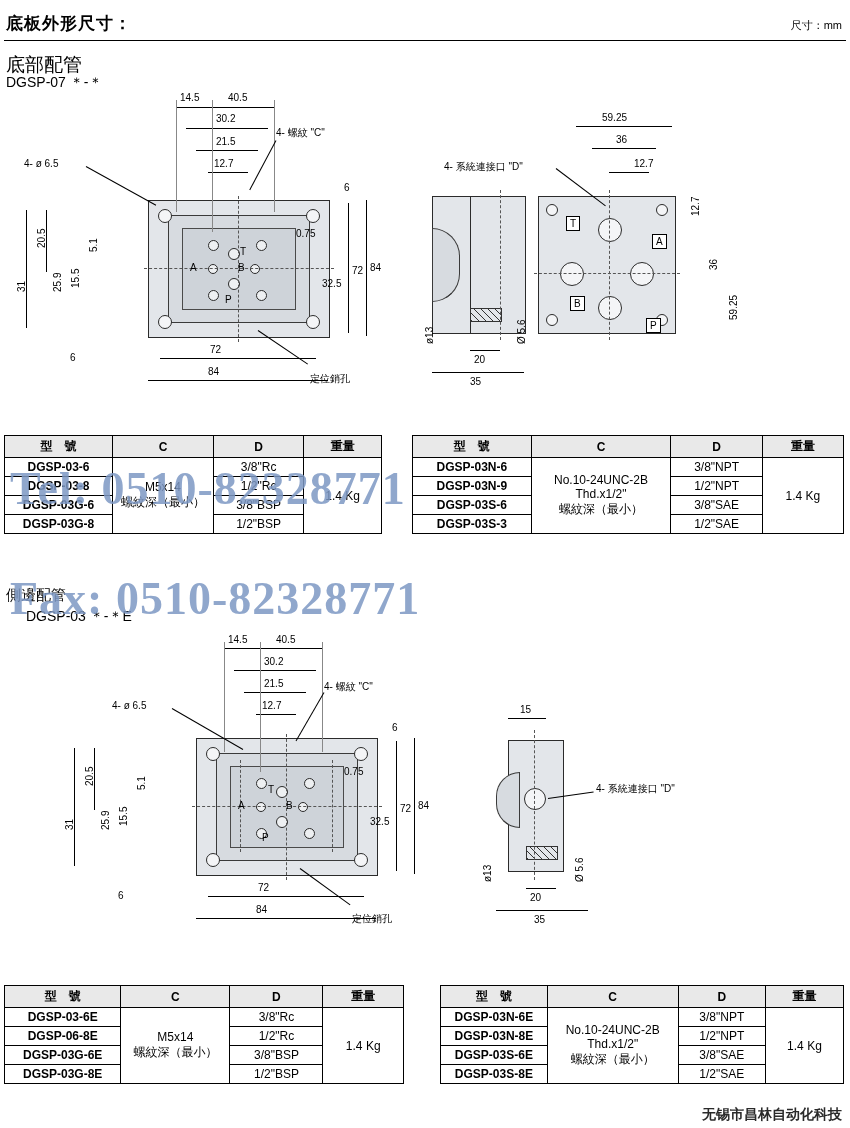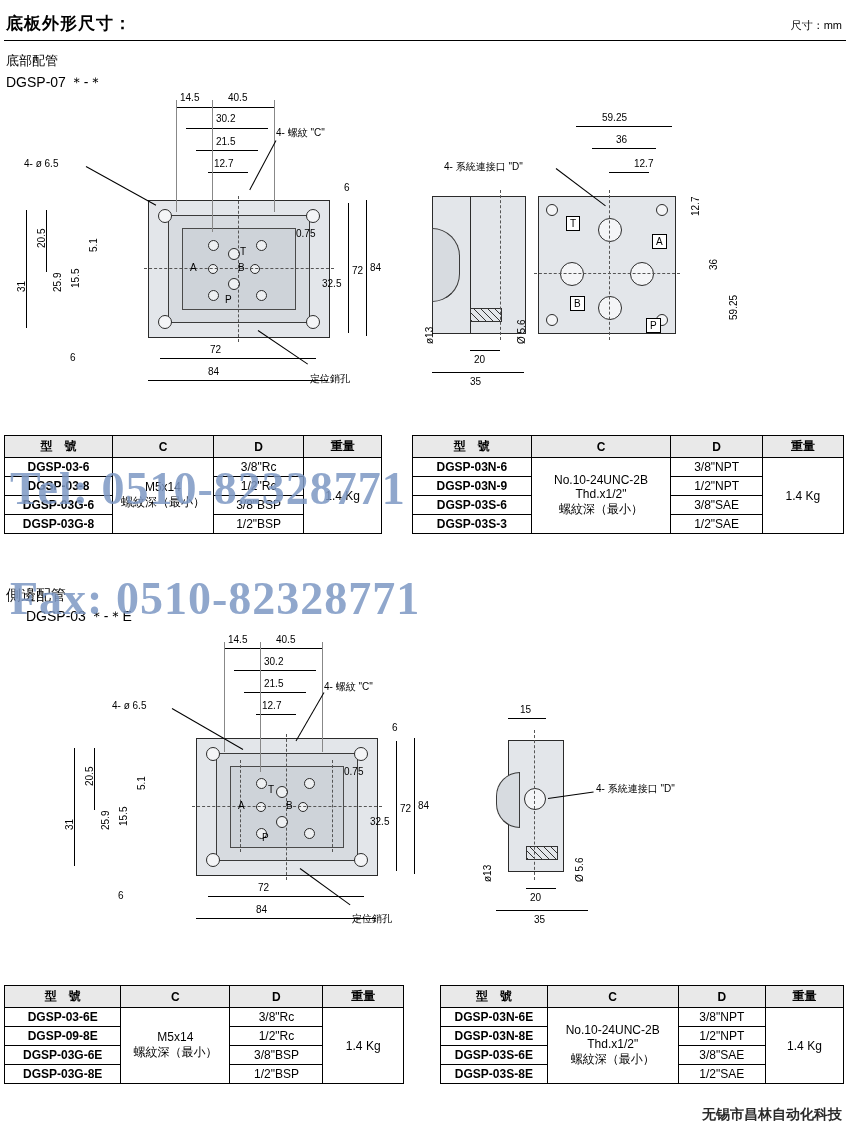--- a/index.html
+++ b/index.html
@@ -49,21 +49,21 @@
      repeating-linear-gradient(45deg,#333 0 1px,transparent 1px 5px);
      border:1px solid #333;}
 </style>
 </head>
 <body>
 
 <div class="abs ttl" style="left:6px;top:12px;">底板外形尺寸：</div>
 <div class="abs small" style="right:8px;top:18px;">尺寸：mm</div>
 <hr class="sep" style="left:4px;top:40px;width:842px;">
 
-<div class="abs sub" style="left:6px;top:52px;font-size:13px;">底部配管</div>
+<div class="abs sub" style="left:6px;top:52px;font-size:19px;">底部配管</div>
 <div class="abs sub" style="left:6px;top:74px;font-size:14px;">DGSP-07 ＊-＊</div>
 
 <div>
 
   <div class="plate" style="left:148px;top:200px;width:180px;height:136px;"></div>
 
   <div class="plate2" style="left:168px;top:215px;width:140px;height:106px;"></div>
   <div class="plate3" style="left:182px;top:228px;width:112px;height:80px;"></div>
 
   <div class="hole" style="left:158px;top:209px;width:12px;height:12px;"></div>
@@ -364,21 +364,21 @@
     <tr>
       <td class="model">DGSP-03-6E</td>
       <td rowspan="4">
         <div>M5x14</div>
         <div>螺紋深（最小）</div>
       </td>
       <td>3/8"Rc</td>
       <td rowspan="4">1.4 Kg</td>
     </tr>
     <tr>
-      <td class="model">DGSP-09-8E</td>
+      <td class="model">DGSP-06-8E</td>
       <td>1/2"Rc</td>
     </tr>
     <tr>
       <td class="model">DGSP-03G-6E</td>
       <td>3/8"BSP</td>
     </tr>
     <tr>
       <td class="model">DGSP-03G-8E</td>
       <td>1/2"BSP</td>
     </tr>

